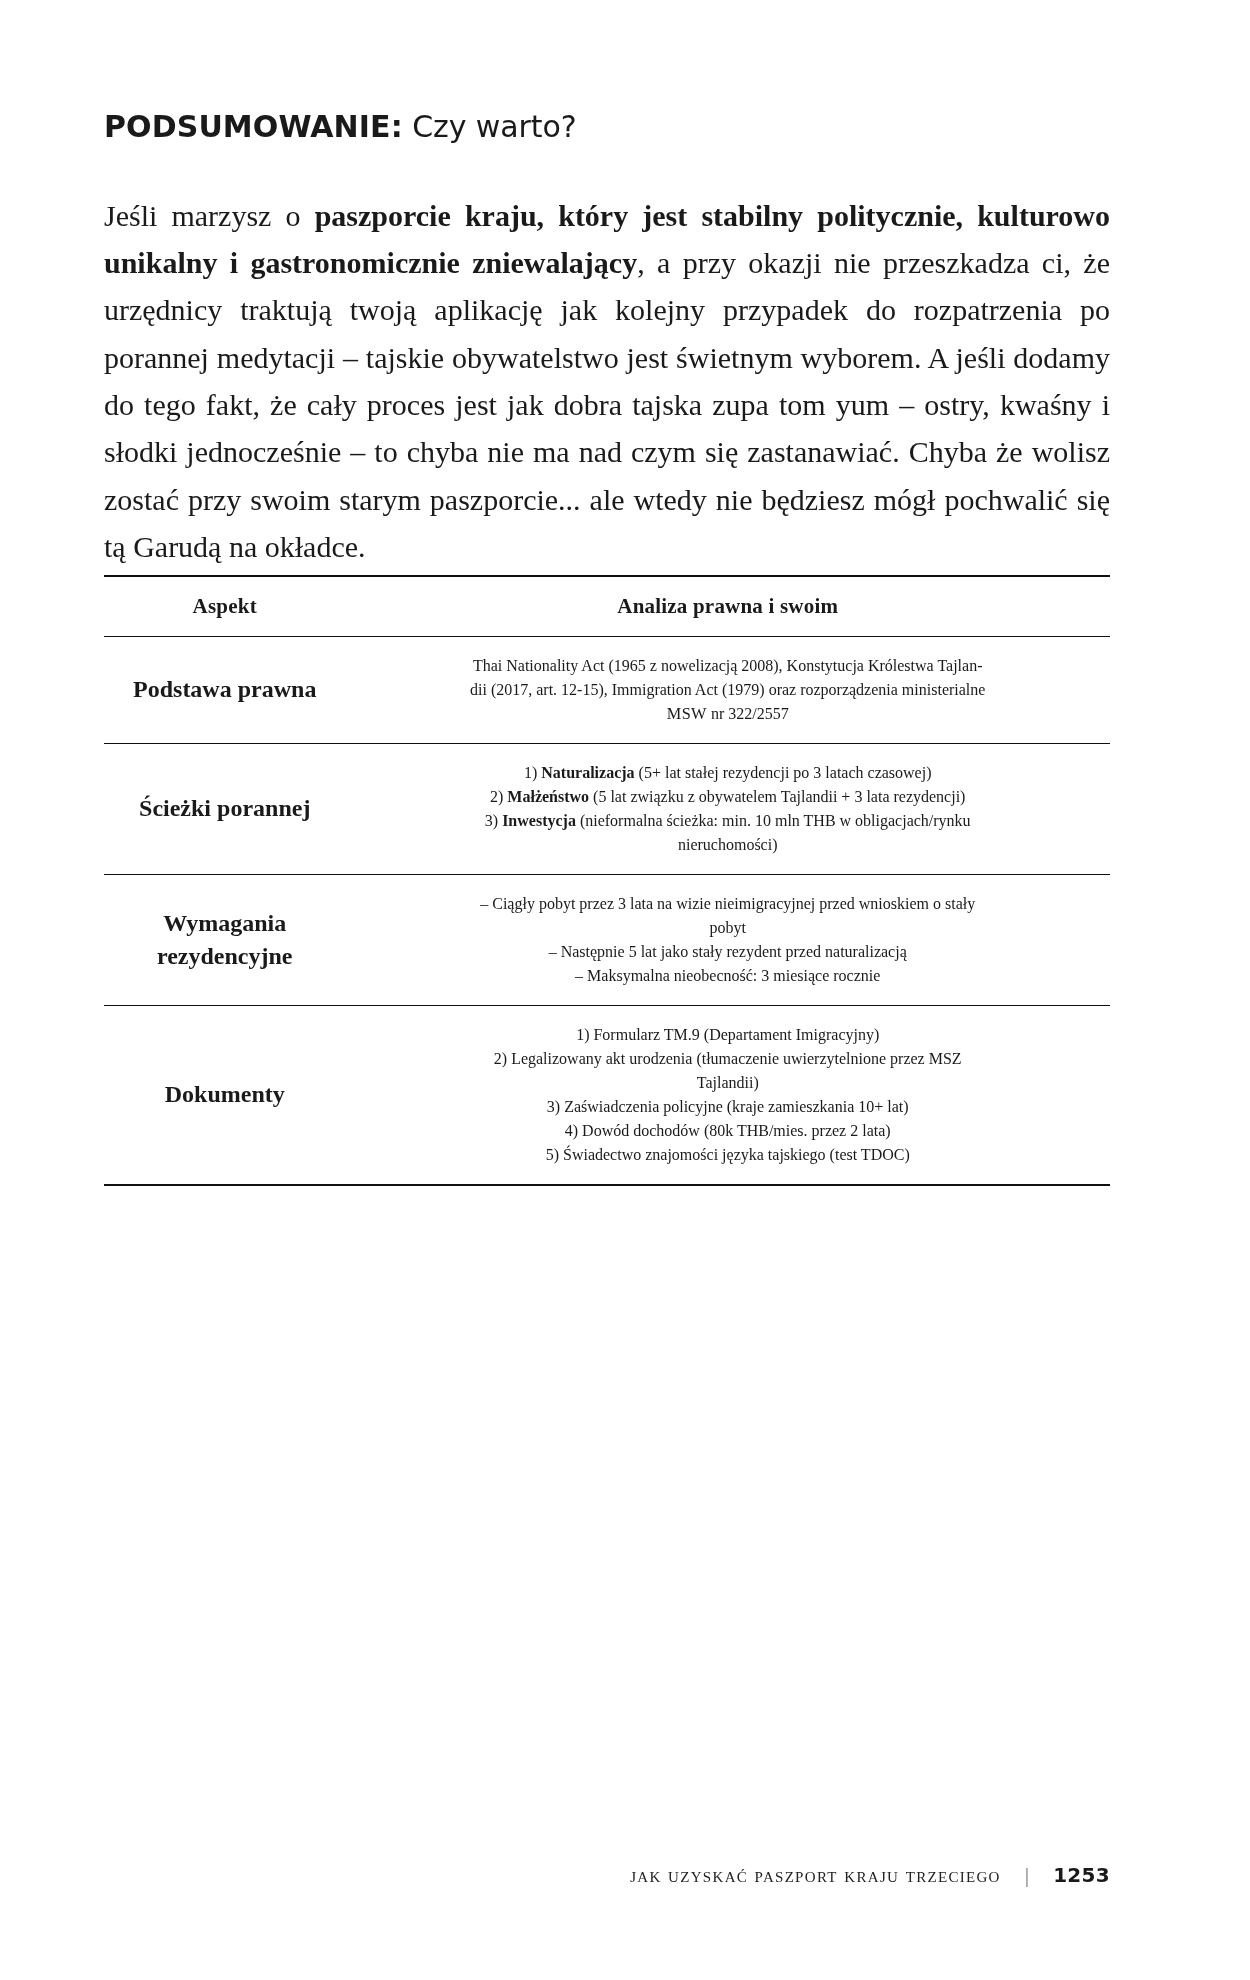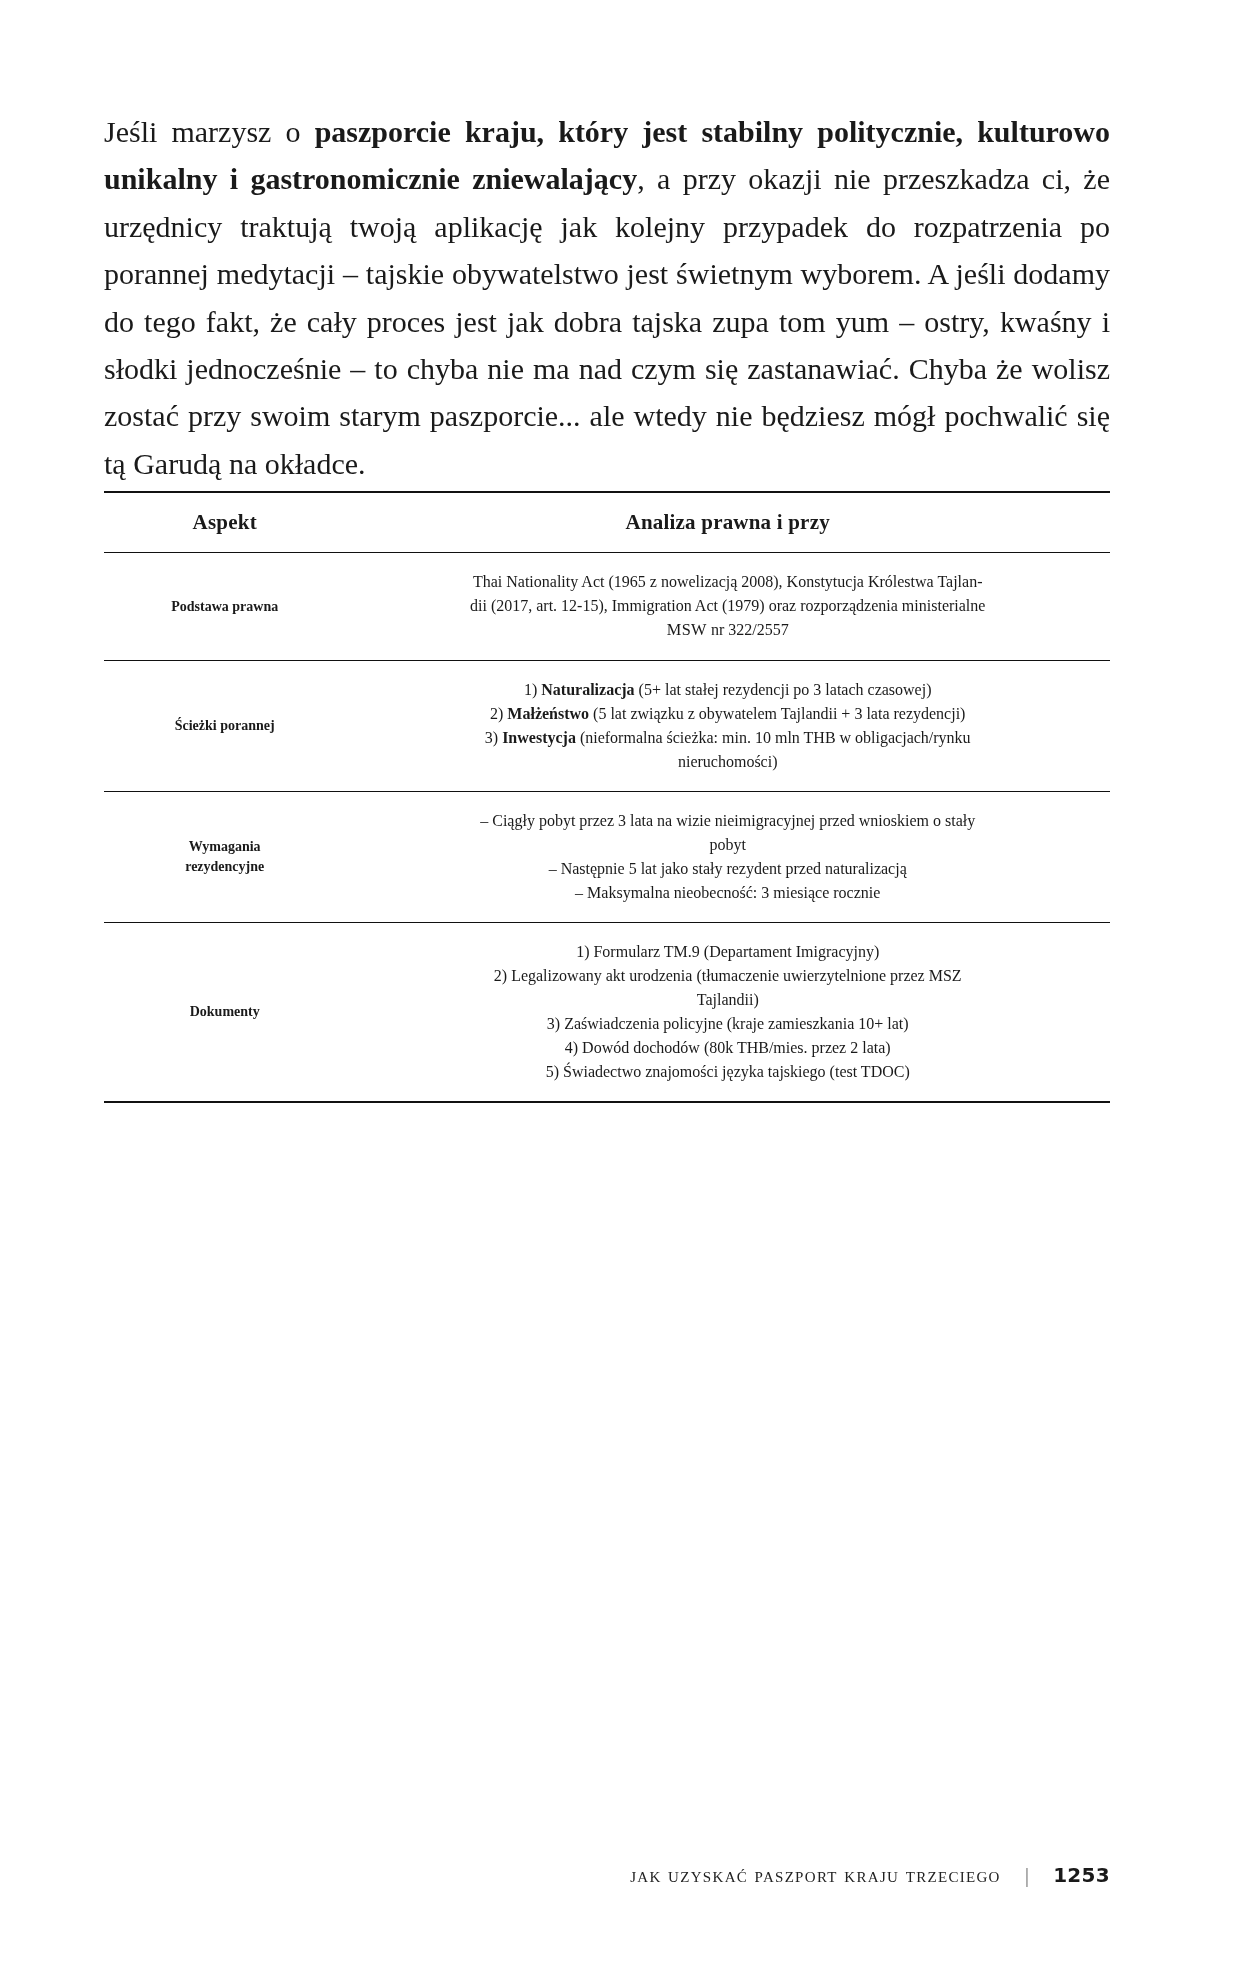--- a/index.html
+++ b/index.html
@@ -81,21 +81,21 @@
   table.legal thead th.aspect-col { width: 24%; }
   table.legal tbody td {
     font-size: 16px;
     line-height: 1.5;
     padding: 17px 10px 17px 10px;
     vertical-align: middle;
     text-align: center;
   }
   table.legal tbody td.aspect {
     font-weight: 700;
-    font-size: 14px;
+    font-size: 24px;
     line-height: 1.4;
     white-space: pre-line;
   }
   table.legal tbody td.analysis {
     text-align: center;
   }
   table.legal tbody td.analysis .ln { display: block; }
   table.legal tbody td.analysis b { font-weight: 700; }
 
   .rule-top    { border-top: 2.2px solid #111; }
@@ -136,32 +136,35 @@
     font-weight: 700;
     font-size: 20px;
     letter-spacing: 0.3px;
   }
 </style>
 </head>
 <body>
 
 <div class="page">
 
+  <h1 class="h-summary">
+    <span class="lead">PODSUMOWANIE:</span><span> Czy warto?</span>
+  </h1>
 
   <p class="para">
     <span>Jeśli marzysz o </span><b>paszporcie kraju, który jest stabilny politycznie, kulturowo unikalny i gastronomicznie zniewalający</b><span>, a przy okazji nie przeszkadza ci, że urzędnicy traktują twoją aplikację jak kolejny przypadek do rozpatrzenia po porannej medytacji – tajskie obywatelstwo jest świetnym wyborem. A jeśli dodamy do tego fakt, że cały proces jest jak dobra tajska zupa tom yum – ostry, kwaśny i słodki jednocześnie – to chyba nie ma nad czym się zastanawiać. Chyba że wolisz zostać przy swoim starym paszporcie... ale wtedy nie będziesz mógł pochwalić się tą Garudą na okładce.</span>
   </p>
 
 
   <div class="tbl-wrap">
     <table class="legal">
       <thead>
         <tr class="rule-top rule-bottom-thin" style="border-bottom:1.3px solid #111;">
           <th class="aspect-col">Aspekt</th>
-          <th>Analiza prawna i przy</th>
+          <th>Analiza prawna i swoim</th>
         </tr>
       </thead>
       <tbody id="tbody">
           <tr>
             <td class="aspect">Podstawa prawna</td>
             <td class="analysis">
               <span class="ln">Thai Nationality Act (1965 z nowelizacją 2008), Konstytucja Królestwa Tajlan-</span>
               <span class="ln">dii (2017, art. 12-15), Immigration Act (1979) oraz rozporządzenia ministerialne</span>
               <span class="ln"><span class="sc">MSW</span> nr 322/2557</span>
             </td>

